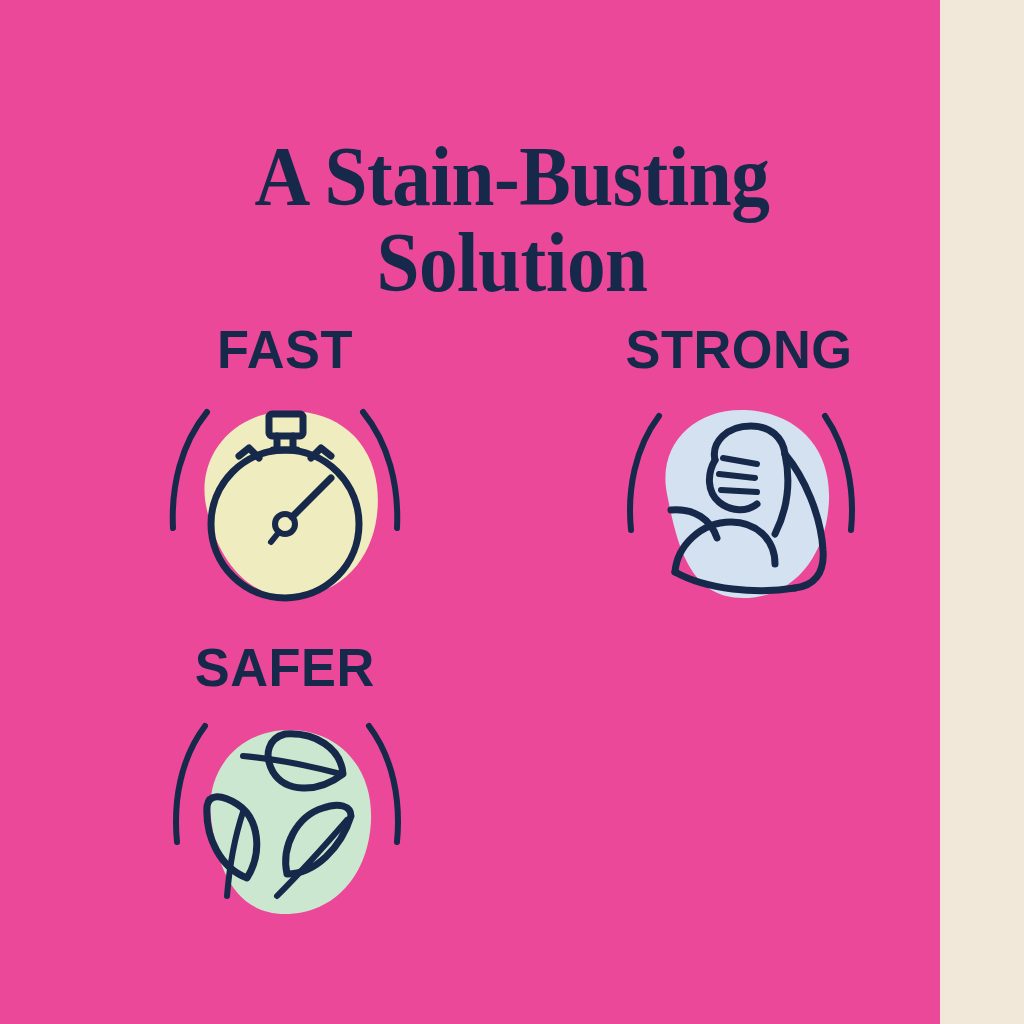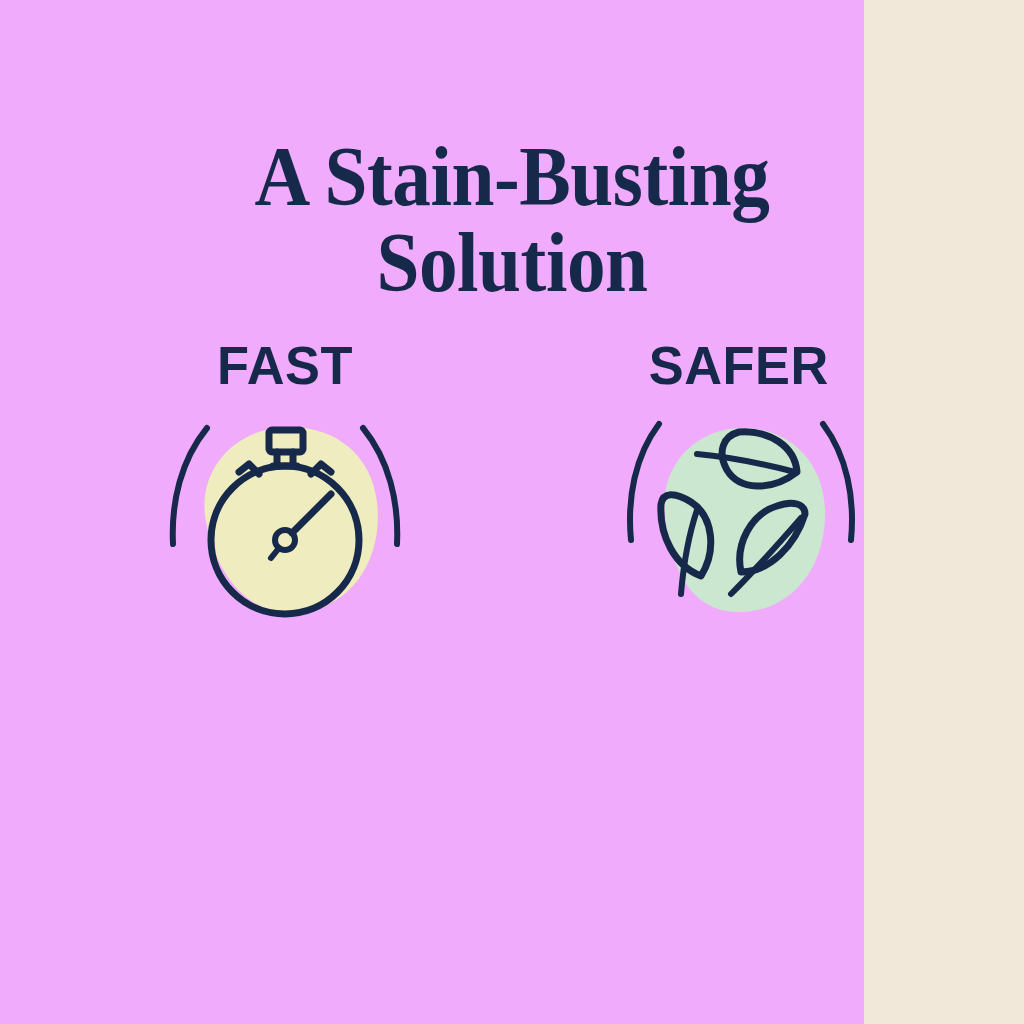--- a/index.html
+++ b/index.html
@@ -10,23 +10,23 @@
   body {
     width: 1024px;
     height: 1024px;
     background: #F2E8D9;
     font-family: "Liberation Sans", sans-serif;
     overflow: hidden;
   }
 
   .poster {
     position: relative;
-    width: 864px;
+    width: 940px;
     height: 1024px;
-    background: #f0abfc;
+    background: #ec4899;
     box-sizing: border-box;
   }
 
   
   .headline {
     position: absolute;
     top: 78px;
     left: 0;
     width: 1024px;
     text-align: center;
@@ -37,21 +37,21 @@
     line-height: 1.02;
     letter-spacing: -0.5px;
     transform: scaleX(0.92);
     transform-origin: center top;
     white-space: pre-line;
   }
 
   
   .grid {
     position: absolute;
-    top: 338px;
+    top: 322px;
     left: 58px;
     width: 908px;
     display: grid;
     grid-template-columns: 1fr 1fr;
     grid-template-rows: 318px 318px;
   }
 
   .cell {
     position: relative;
     display: flex;
@@ -132,20 +132,55 @@
 
           <circle class="stroke-thin" cx="150" cy="142" r="10"></circle>
 
           <path class="stroke" d="M157 135 L196 96"></path>
 
           <path class="stroke-thin" d="M144 150 L136 160"></path>
         </svg>
       </div>
     </div>
 
+    <div class="cell">
+      <div class="cell-label">STRONG</div>
+      <div class="cell-art">
+        <svg viewBox="0 0 300 240" xmlns="http://www.w3.org/2000/svg">
+
+          <path class="blob" fill="#D3E1F0" d="M78 112 C68 62 106 26 156 28 C208 30 242 66 240 118
+                   C238 172 206 216 154 216 C100 216 88 162 78 112 Z"></path>
+
+          <path class="arc" d="M70 34 C46 66 38 108 42 148"></path>
+          <path class="arc" d="M236 34 C258 66 266 108 262 148"></path>
+
+          <path class="stroke" d="M126 78 C122 60 138 44 162 44
+                                  C182 44 194 56 196 72"></path>
+
+          <path class="stroke" d="M126 78 C118 92 118 110 130 120
+                                  C142 130 158 130 168 122"></path>
+
+          <path class="stroke-thin" d="M134 76 L168 82"></path>
+          <path class="stroke-thin" d="M130 92 L166 96"></path>
+          <path class="stroke-thin" d="M132 108 L168 110"></path>
+
+          <path class="stroke" d="M196 72 C202 100 198 128 186 152"></path>
+
+          <path class="stroke" d="M196 72 C216 96 232 134 234 168
+                                  C236 192 224 204 206 206"></path>
+
+          <path class="stroke" d="M206 206 C168 212 118 208 86 190"></path>
+
+          <path class="stroke" d="M86 190 C88 164 112 140 142 140
+                                  C168 140 186 158 186 182"></path>
+
+          <path class="stroke" d="M82 128 C106 126 122 138 128 156"></path>
+        </svg>
+      </div>
+    </div>
 
 
     <div class="cell">
       <div class="cell-label">SAFER</div>
       <div class="cell-art">
         <svg viewBox="0 0 300 240" xmlns="http://www.w3.org/2000/svg">
 
           <path class="blob" fill="#CCE7CF" d="M76 118 C70 68 106 30 154 30 C204 30 238 68 236 120
                    C234 174 200 214 150 214 C100 214 82 168 76 118 Z"></path>
 

